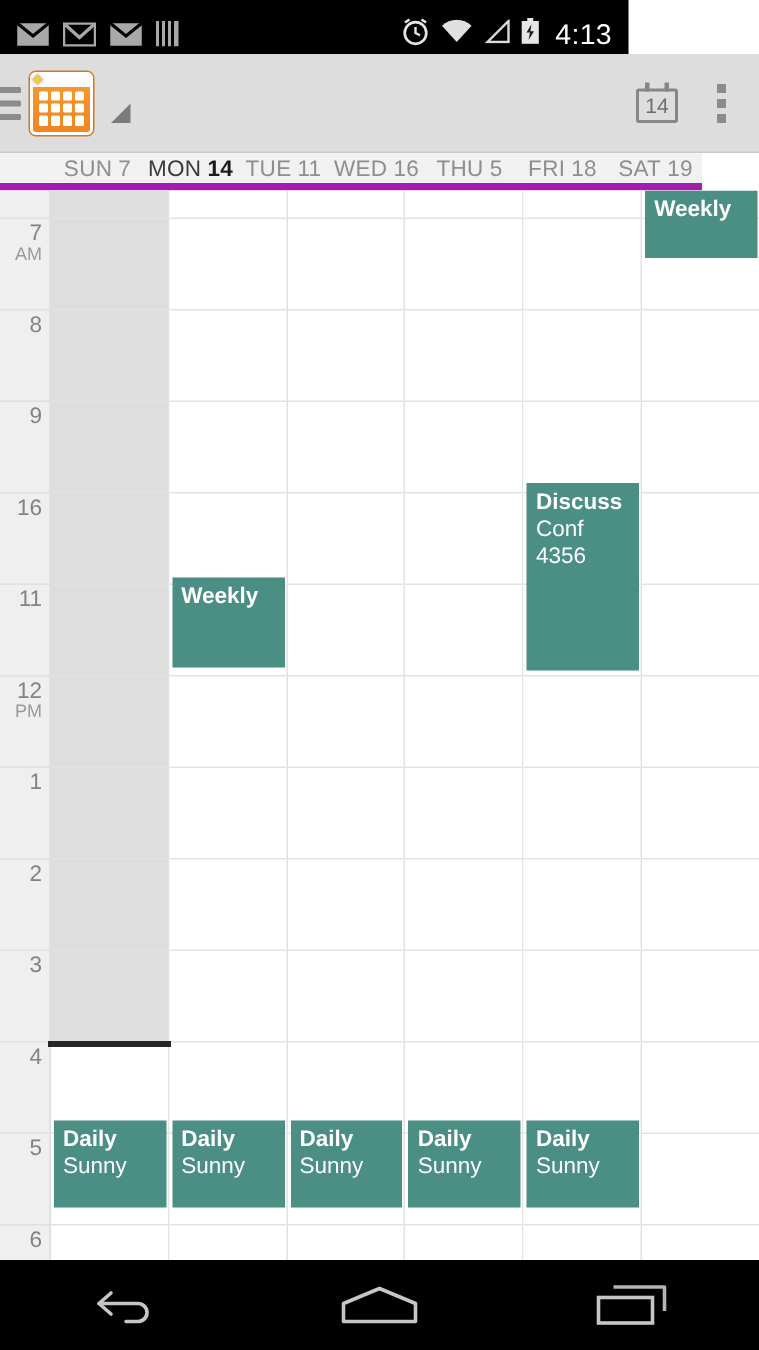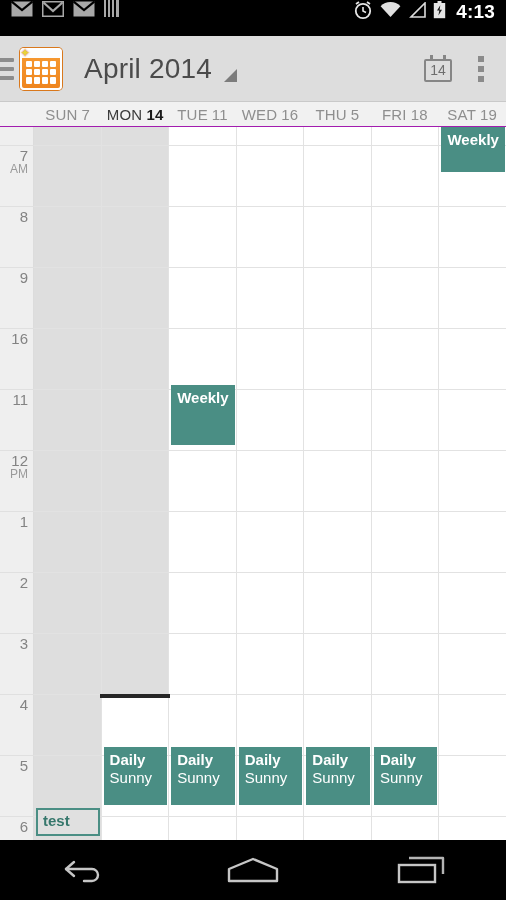--- a/index.html
+++ b/index.html
@@ -6,22 +6,22 @@
   html,body { width:506px; height:900px; overflow:hidden; }
   body {
     font-family:"Liberation Sans", sans-serif;
     background:#ffffff;
     -webkit-font-smoothing:antialiased;
   }
   #screen { position:relative; width:506px; height:900px; }
 
   
   .statusbar {
-    position:absolute; left:0; top:0; width:506px; height:36px;
-    background:#000000; display:flex; align-items:flex-start;font-weight:bold;
+    position:absolute; left:0; top:0; width:419px; height:36px;
+    background:#000000; display:flex; align-items:flex-end;
   }
   .sb-left { display:flex; align-items:center; gap:9px; padding-left:11px; }
   .sb-right {
     margin-left:auto; display:flex; align-items:center; gap:7px;
     padding-right:11px;
   }
   .sb-time { color:#ffffff; font-size:19px; letter-spacing:.2px; padding-left:3px; }
   .ico { display:block; }
 
   
@@ -67,22 +67,22 @@
   .today-icon .p1 { left:6px; } .today-icon .p2 { left:19px; }
   .today-icon .num {
     position:absolute; left:0; top:8px; width:28px; text-align:center;
     font-size:14px; color:#6e6e6e; font-weight:400; line-height:14px;
   }
   .overflow { display:flex; flex-direction:column; gap:4px; }
   .overflow i { display:block; width:6px; height:6px; background:#8b8b8b; }
 
   
   .dayheader {
-    position:absolute; left:0; top:102px; width:506px; height:25px;
-    background:#f1f1f1; border-bottom:1px solid #a21caf; display:flex;
+    position:absolute; left:0; top:102px; width:468px; height:25px;
+    background:#f1f1f1; border-bottom:5px solid #a21caf; display:flex;
   }
   .dh-gutter { width:34px; flex:0 0 34px; }
   .dh-cell {
     flex:1 1 0; display:flex; align-items:center; justify-content:center;
     gap:4px; font-size:15px; color:#8e8e8e; letter-spacing:.2px;
   }
   .dh-cell .dnum { color:#8e8e8e; }
   .dh-cell.today .dow { color:#3b3b3b; }
   .dh-cell.today .dnum { color:#1b1b1b; font-weight:bold; }
 
@@ -222,21 +222,20 @@
           <span></span>
           <span></span>
           <span></span>
           <span></span>
           <span></span>
           <span></span>
           <span></span>
         </div>
       <div class="star">✦</div>
     </div>
-    <div class="abtitle">April 2014</div>
     <div class="abcaret"></div>
     <div class="ab-actions">
       <div class="today-icon">
         <div class="p1"></div>
           <div class="p2"></div>
           <div class="body"></div>
         <div class="num">14</div>
       </div>
       <div class="overflow">
           <i></i>
@@ -301,35 +300,20 @@
         <div class="gutterline" style="top: 506px;"></div>
         <div class="hourlabel" style="top: 509px;"><span>3</span></div>
         <div class="gutterline" style="top: 567px;"></div>
         <div class="hourlabel" style="top: 570px;"><span>4</span></div>
         <div class="gutterline" style="top: 628px;"></div>
         <div class="hourlabel" style="top: 631px;"><span>5</span></div>
         <div class="gutterline" style="top: 689px;"></div>
         <div class="hourlabel" style="top: 692px;"><span>6</span></div>
       </div>
     <div class="daycols" id="daycols">
-        <div class="daycol past">
-          <div class="hline" style="top: 18px;"></div>
-          <div class="hline" style="top: 79px;"></div>
-          <div class="hline" style="top: 140px;"></div>
-          <div class="hline" style="top: 201px;"></div>
-          <div class="hline" style="top: 262px;"></div>
-          <div class="hline" style="top: 323px;"></div>
-          <div class="hline" style="top: 384px;"></div>
-          <div class="hline" style="top: 445px;"></div>
-          <div class="hline" style="top: 506px;"></div>
-          <div class="hline" style="top: 567px;"></div>
-          <div class="hline" style="top: 628px;"></div>
-          <div class="hline" style="top: 689px;"></div>
-          <div class="ev outlined" style="top: 681px; height: 28px;"><span class="t">test</span></div>
-        </div>
         <div class="daycol today-col">
           <div class="pastshade" style="height: 567px;"></div>
           <div class="hline" style="top: 18px;"></div>
           <div class="hline" style="top: 79px;"></div>
           <div class="hline" style="top: 140px;"></div>
           <div class="hline" style="top: 201px;"></div>
           <div class="hline" style="top: 262px;"></div>
           <div class="hline" style="top: 323px;"></div>
           <div class="hline" style="top: 384px;"></div>
           <div class="hline" style="top: 445px;"></div>
@@ -392,20 +376,21 @@
           <div class="hline" style="top: 140px;"></div>
           <div class="hline" style="top: 201px;"></div>
           <div class="hline" style="top: 262px;"></div>
           <div class="hline" style="top: 323px;"></div>
           <div class="hline" style="top: 384px;"></div>
           <div class="hline" style="top: 445px;"></div>
           <div class="hline" style="top: 506px;"></div>
           <div class="hline" style="top: 567px;"></div>
           <div class="hline" style="top: 628px;"></div>
           <div class="hline" style="top: 689px;"></div>
+          <div class="ev" style="top: 195px; height: 125px; background: rgb(74, 142, 132);"><span class="t">Discuss</span><span class="s"> Conf 4356</span></div>
           <div class="ev" style="top: 620px; height: 58px; background: rgb(74, 142, 132);"><span class="t">Daily</span><span class="s"> Sunny</span></div>
         </div>
         <div class="daycol">
           <div class="hline" style="top: 18px;"></div>
           <div class="hline" style="top: 79px;"></div>
           <div class="hline" style="top: 140px;"></div>
           <div class="hline" style="top: 201px;"></div>
           <div class="hline" style="top: 262px;"></div>
           <div class="hline" style="top: 323px;"></div>
           <div class="hline" style="top: 384px;"></div>

